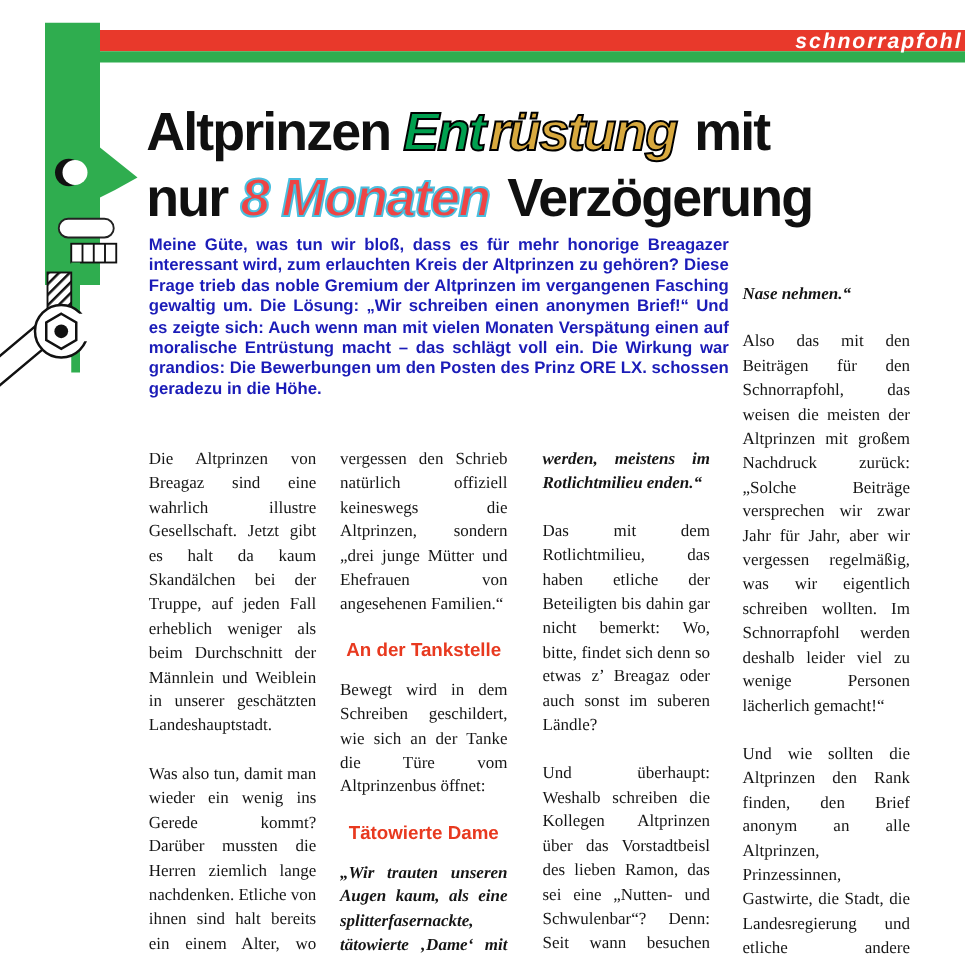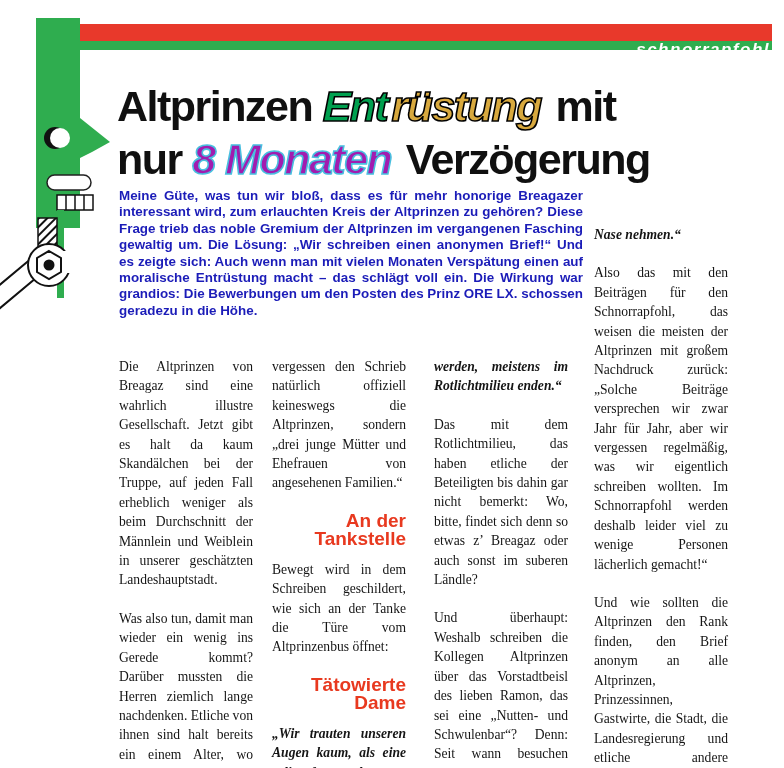--- a/index.html
+++ b/index.html
@@ -5,35 +5,35 @@
   html,body { margin:0; padding:0; background:#ffffff; }
   .page {
     position:relative; width:784px; height:768px; overflow:hidden;
     background:#ffffff; font-family:"Liberation Serif", serif;
   }
 
   
   .bar-red   { position:absolute; left:79px; top:24px; width:693px; height:17px; background:#e8392b; }
   .bar-green { position:absolute; left:79px; top:41px; width:693px; height:9px;  background:#2fad4f; }
   .masthead-title {
-    position:absolute; top:40px; right:14px; z-index:3;
+    position:absolute; top:23px; right:14px; z-index:3;
     font-family:"Liberation Sans", sans-serif; font-style:italic; font-weight:700;
     font-size:17px; letter-spacing:1.5px; color:#ffffff; line-height:20px;
   }
 
   
   .headline {
     position:absolute; left:117px; top:80px; z-index:2; white-space:nowrap;
     font-family:"Liberation Sans", sans-serif; font-weight:700;
     font-size:43px; line-height:53px; letter-spacing:-1.5px; color:#101010;
   }
   .hl-it { font-style:italic; padding-right:4px; }
   .hl-green { color:#00a04f; -webkit-text-stroke:1.6px #000; }
   .hl-gold  { color:#d8a93e; -webkit-text-stroke:1.6px #000; }
-  .hl-red   { color:#a21caf; -webkit-text-stroke:1.6px #49bfdf; }
+  .hl-red   { color:#ef4444; -webkit-text-stroke:1.6px #49bfdf; }
 
   
   .lead {
     position:absolute; left:119px; top:188px; width:464px;
     font-family:"Liberation Sans", sans-serif; font-weight:700;
     font-size:13.4px; line-height:16.4px; color:#1b1cb8; text-align:justify;
   }
 
   
   .col {
@@ -41,22 +41,22 @@
     font-size:13.6px; line-height:19.4px; color:#151515; text-align:justify;
   }
   .col-1 { left:119px; top:345px; }
   .col-2 { left:272px; top:345px; }
   .col-3 { left:434px; top:345px; }
   .col-4 { left:594px; top:213px; }
   .col p { margin:12px 0 19px 0; }
   .bi { font-weight:700; font-style:italic; }
   .subhead {
     font-family:"Liberation Sans", sans-serif; font-weight:700;
-    font-size:19px; line-height:18px; color:#e8391f;
-    margin:0 0 8px 0; text-align:right;
+    font-size:15px; line-height:18px; color:#e8391f;
+    margin:0 0 8px 0; text-align:center;
   }
 
   .illustration { position:absolute; left:0; top:18px; z-index:1; }
 </style>
 </head>
 <body>
 
 <div class="page">
 
   <div class="bar-red"></div>

